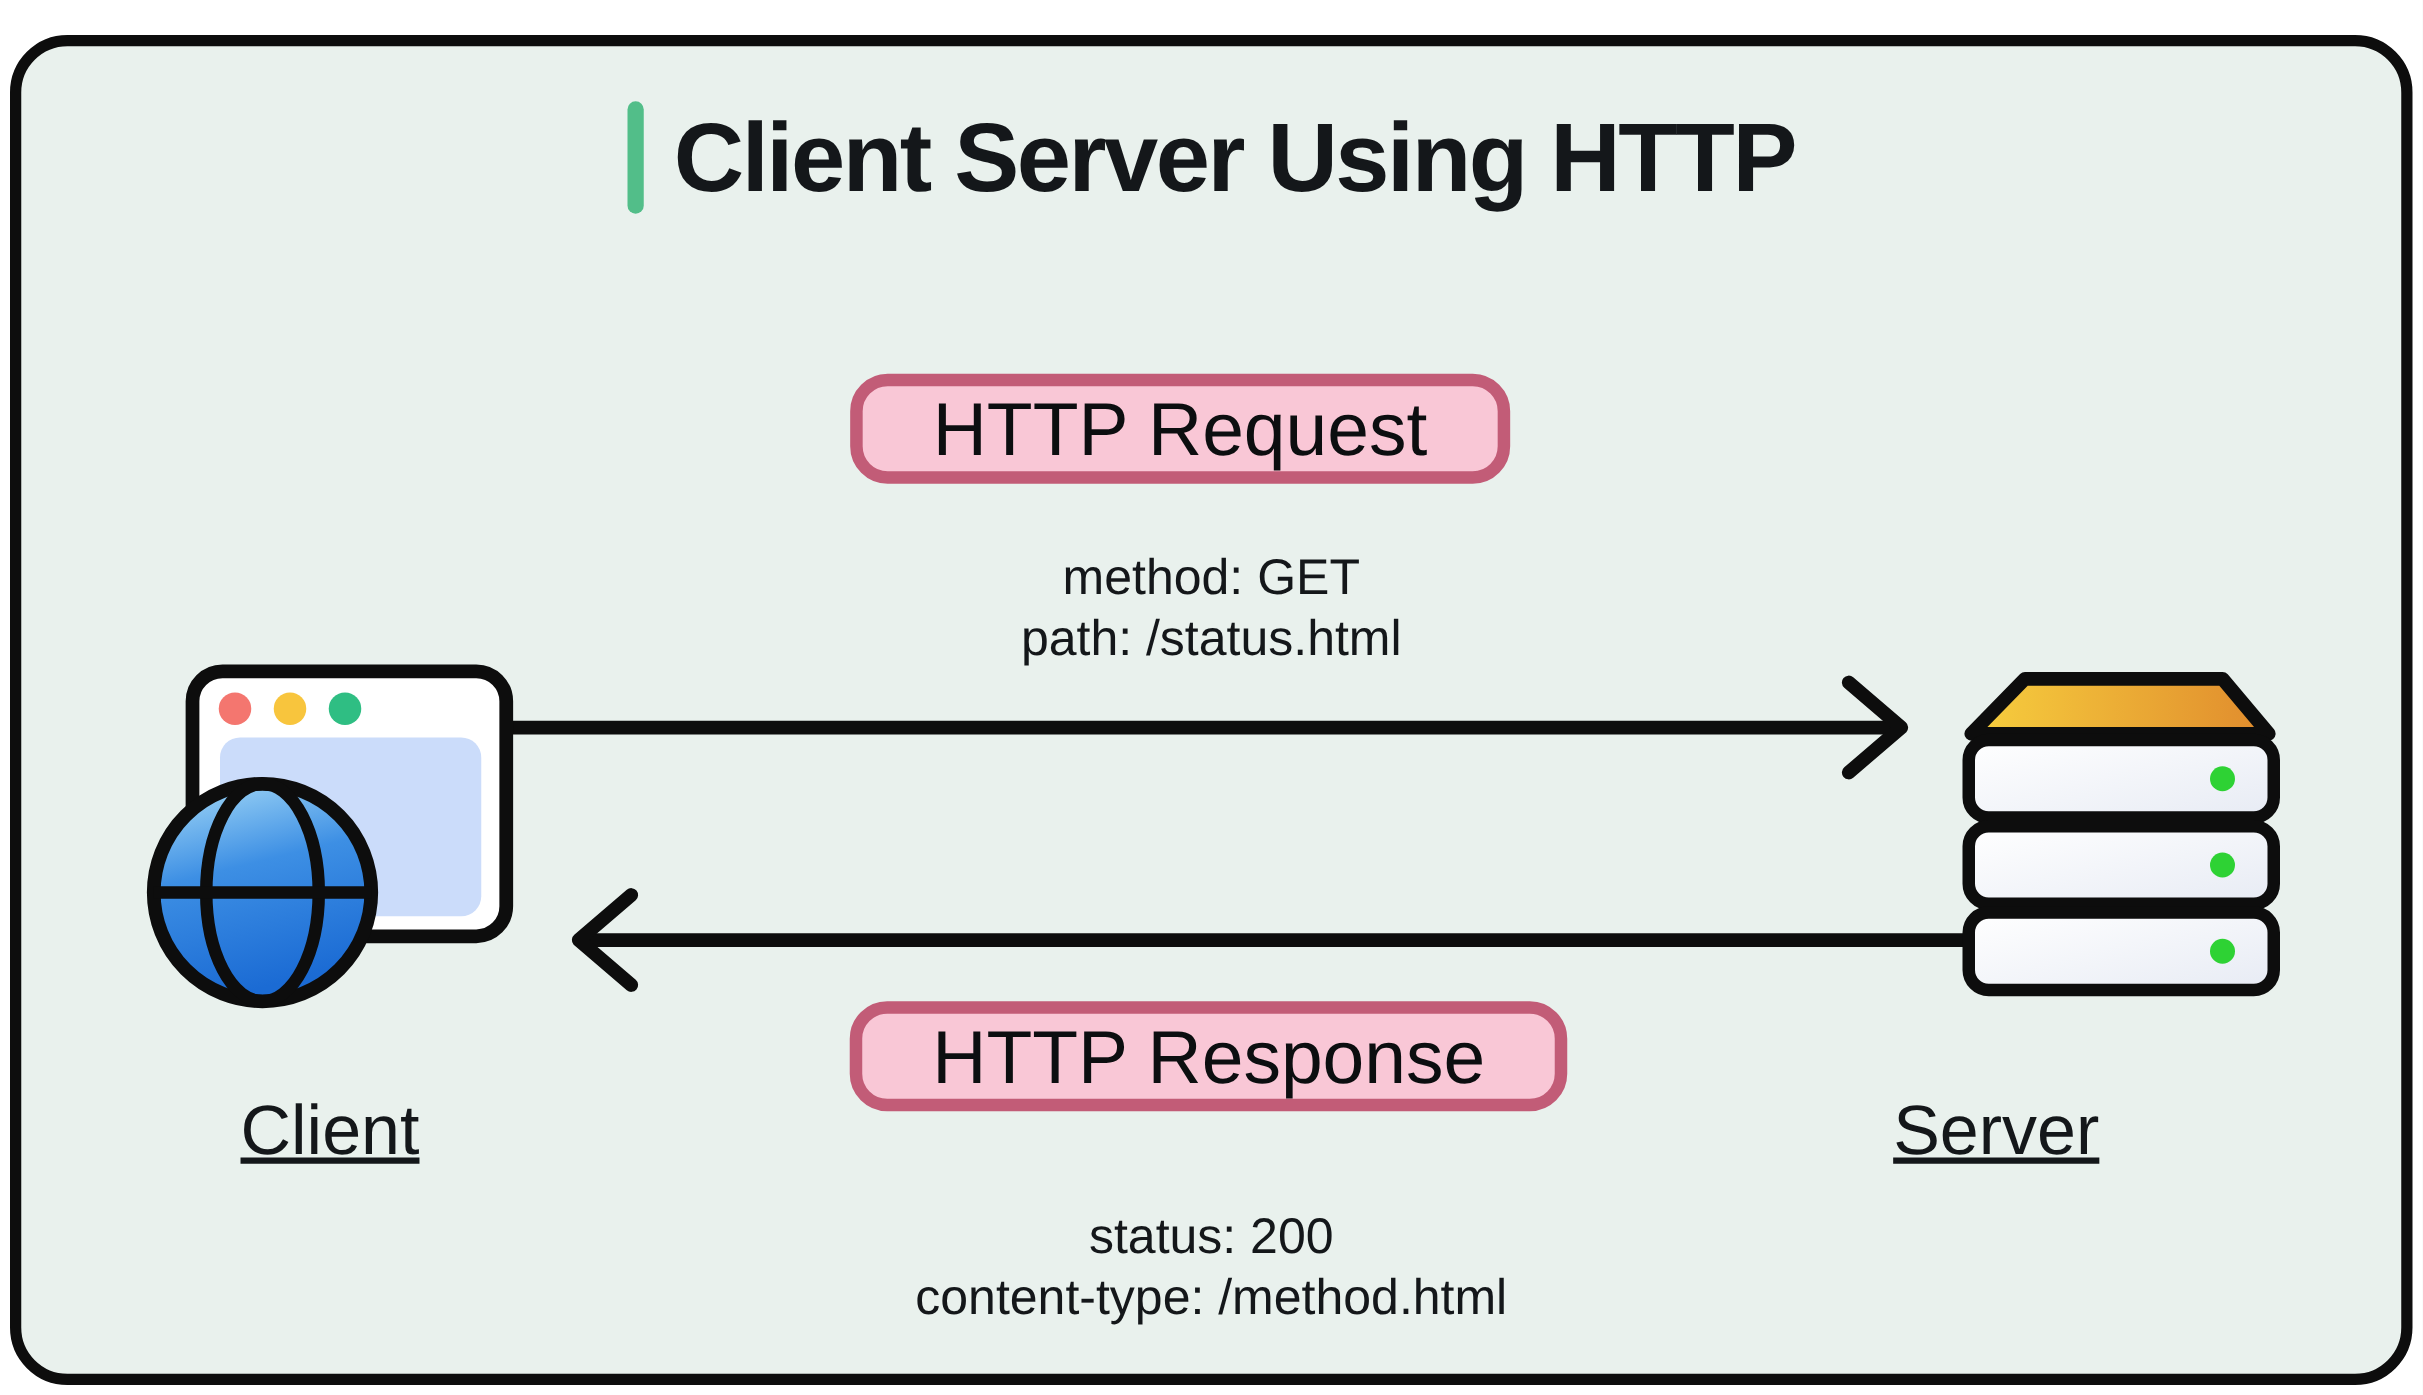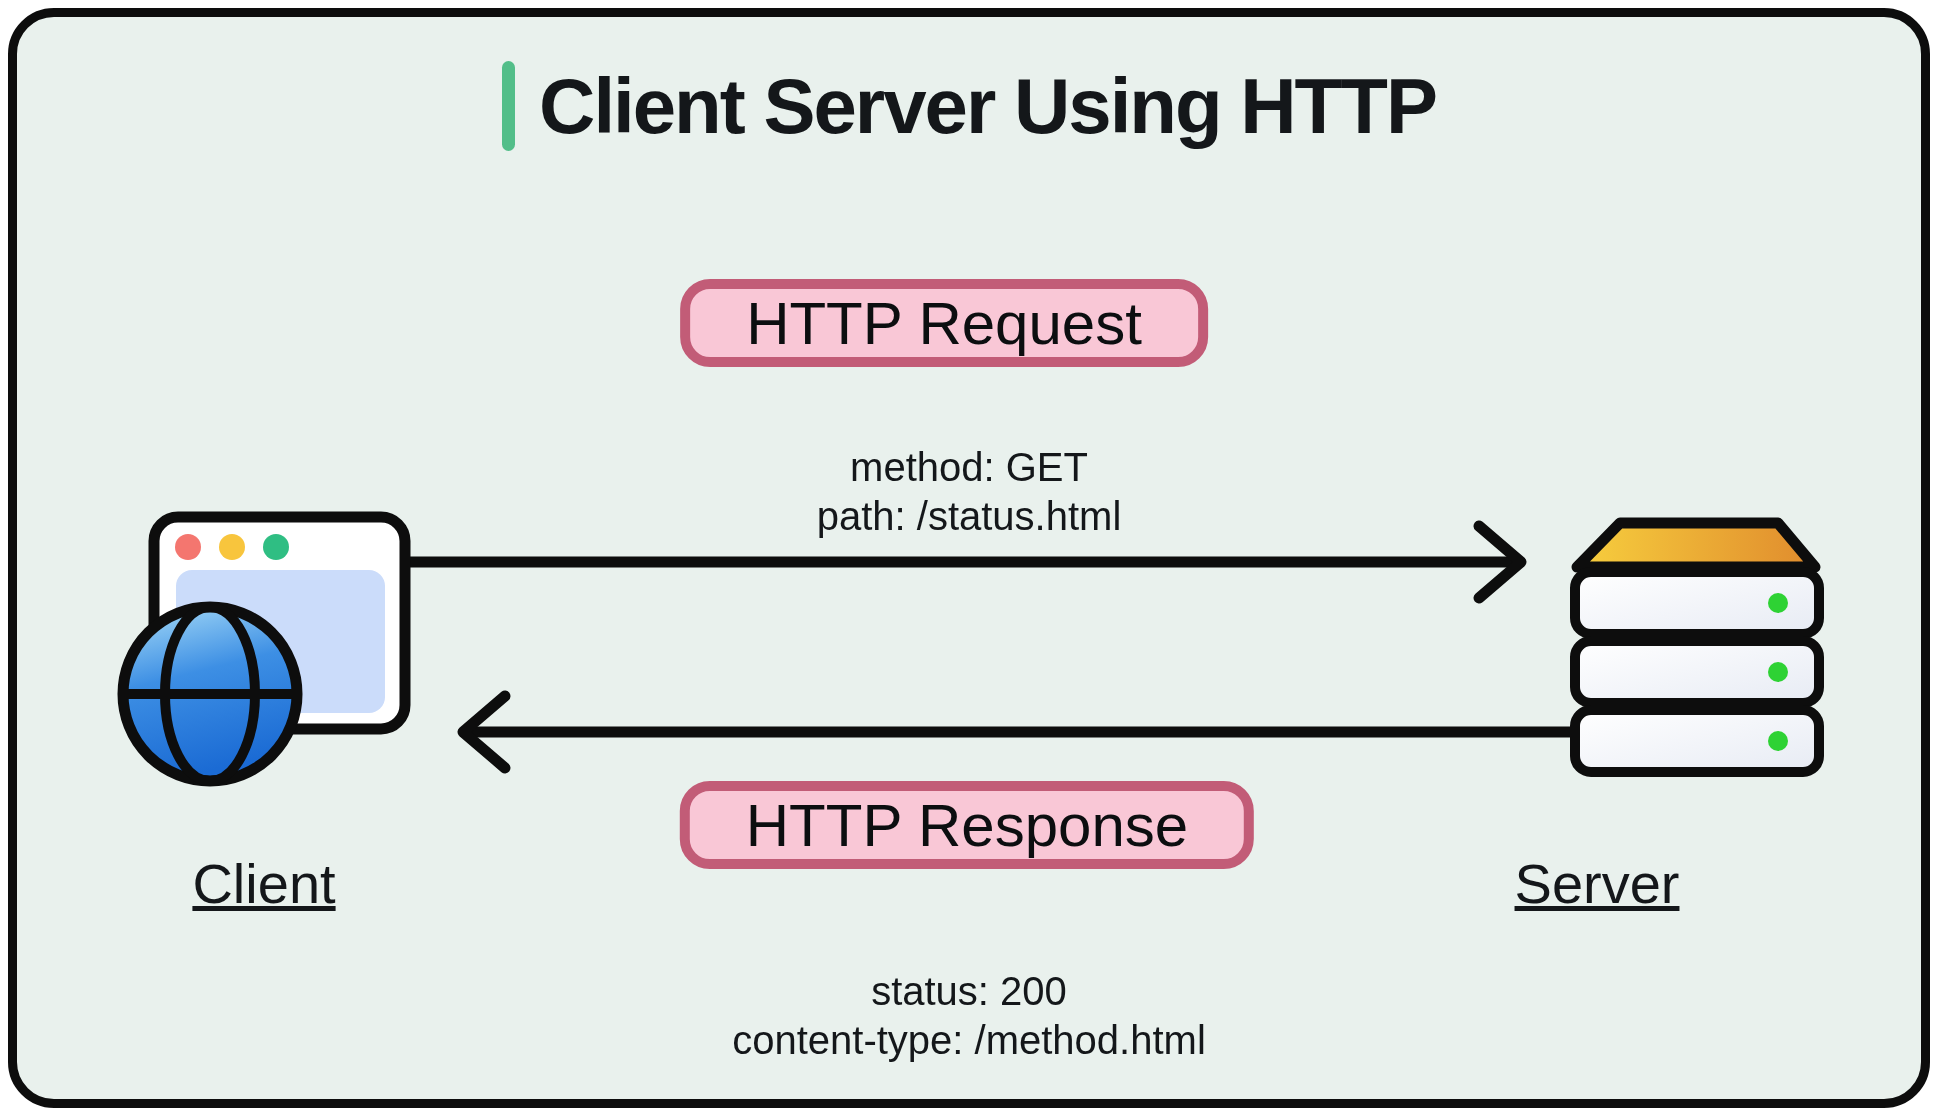--- a/index.html
+++ b/index.html
@@ -23,20 +23,21 @@
     overflow: hidden;
   }
   body { position: relative; }
 
   .frame {
     position: absolute;
     inset: 8px;
     border: 9px solid var(--outline);
     border-radius: 46px;
     background: var(--canvas-bg);
+    margin-top: 20px;
   }
 
   .title-row {
     position: absolute;
     top: 44px; left: 0; right: 0;
     display: flex;
     justify-content: center;
     align-items: center;
     gap: 24px;
   }
@@ -76,22 +77,22 @@
   .meta {
     position: absolute;
     left: 50%;
     transform: translateX(-50%);
     text-align: center;
     font-size: 40px;
     line-height: 1.22;
     color: var(--text-dark);
     white-space: nowrap;
   }
-  .meta-request  { top: 426px; }
-  .meta-response { top: 950px; }
+  .meta-request  { top: 401px; }
+  .meta-response { top: 928px; }
 
   .node-label {
     position: absolute;
     transform: translateX(-50%);
     font-size: 56px;
     color: var(--text-dark);
     white-space: nowrap;
     text-decoration: underline;
   }
   .label-client { left: 247px;  top: 834px; }

